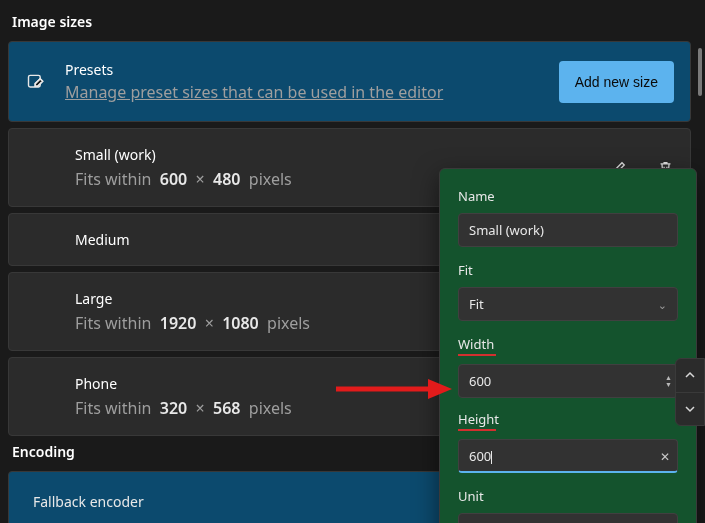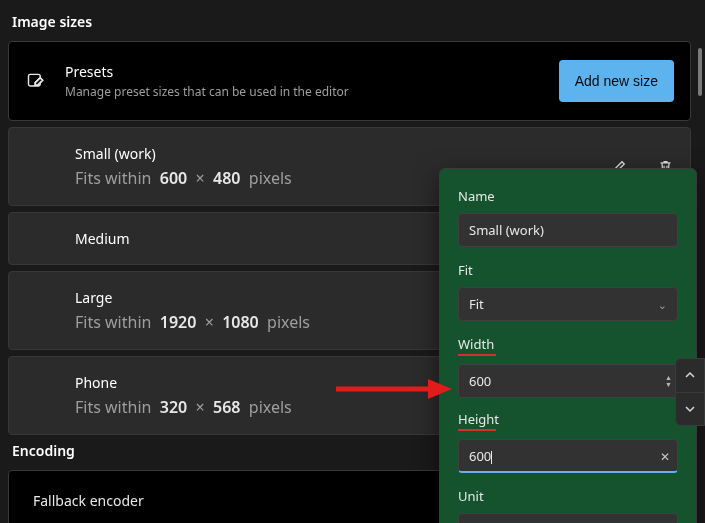--- a/index.html
+++ b/index.html
@@ -16,38 +16,38 @@
   .page {
     padding: 8px 14px 8px 8px;
   }
   .section-title {
     font-size: 14px;
     font-weight: 600;
     color: #fff;
     margin: 4px 0 10px 4px;
   }
   .card {
-    background: #000000;
+    background: #0c4a6e;
     border: 1px solid #383838;
     border-radius: 4px;
     padding: 12px 16px;
     margin-bottom: 6px;
     display: flex;
     align-items: center;
   }
   .card.preset-header { padding: 18px 16px; }
   .preset-icon {
     width: 22px; height: 22px;
     margin-right: 18px;
     color: #e8e8e8;
     flex-shrink: 0;
     display:flex; align-items:center; justify-content:center;
   }
   .preset-text .title { font-size: 14px; color:#fff; font-weight:400; }
-  .preset-text .sub { font-size: 12px; color:#9e9e9e; margin-top:2px; }
+  .preset-text .sub { font-size: 16px; color:#9e9e9e; margin-top:2px;text-decoration:underline; }
   .spacer { flex:1; }
   .btn-primary {
     background:#5cb3ee;
     color:#0a0a0a;
     border:none;
     border-radius:4px;
     padding:13px 16px;
     font-size:14px;
     font-weight:400;
     cursor:pointer;

